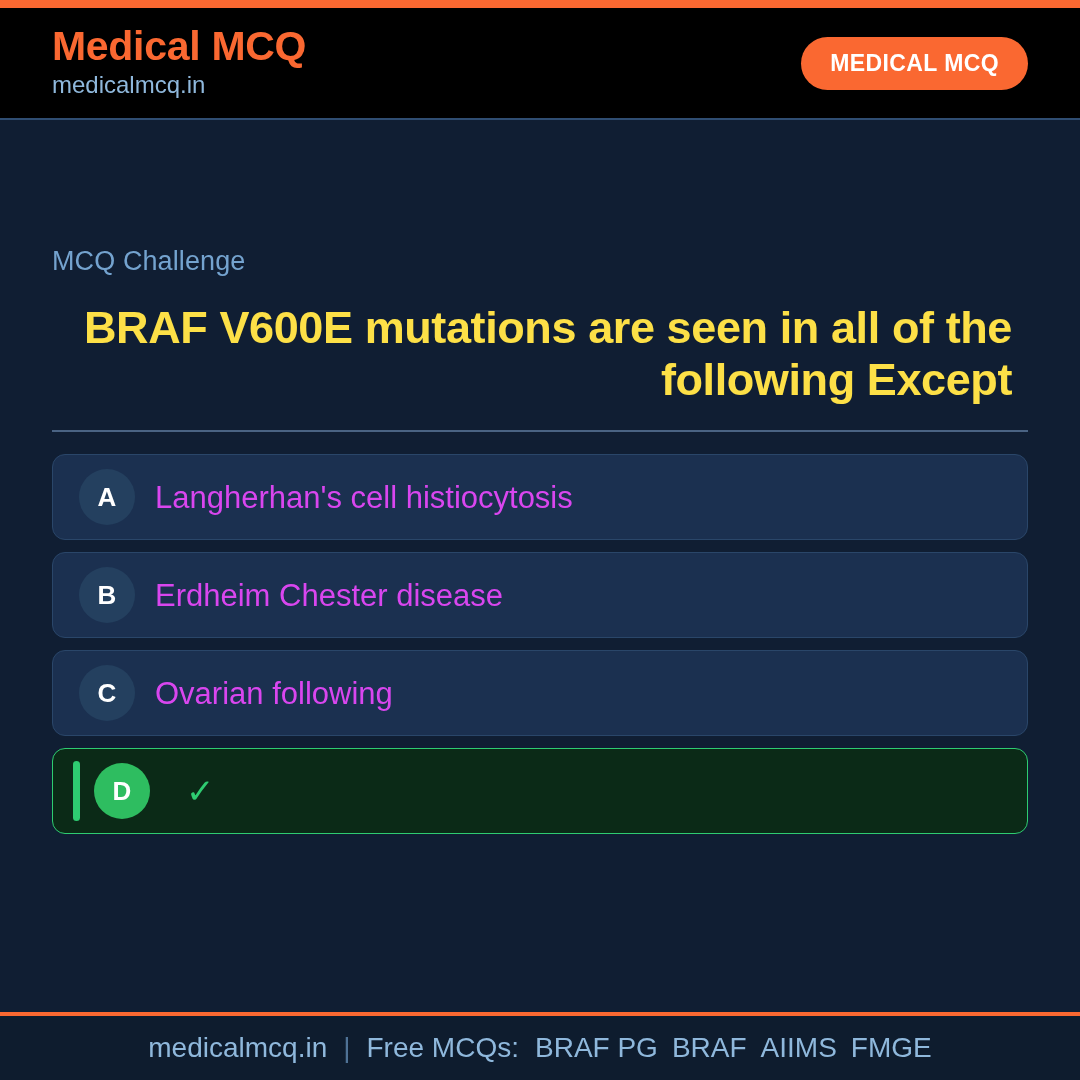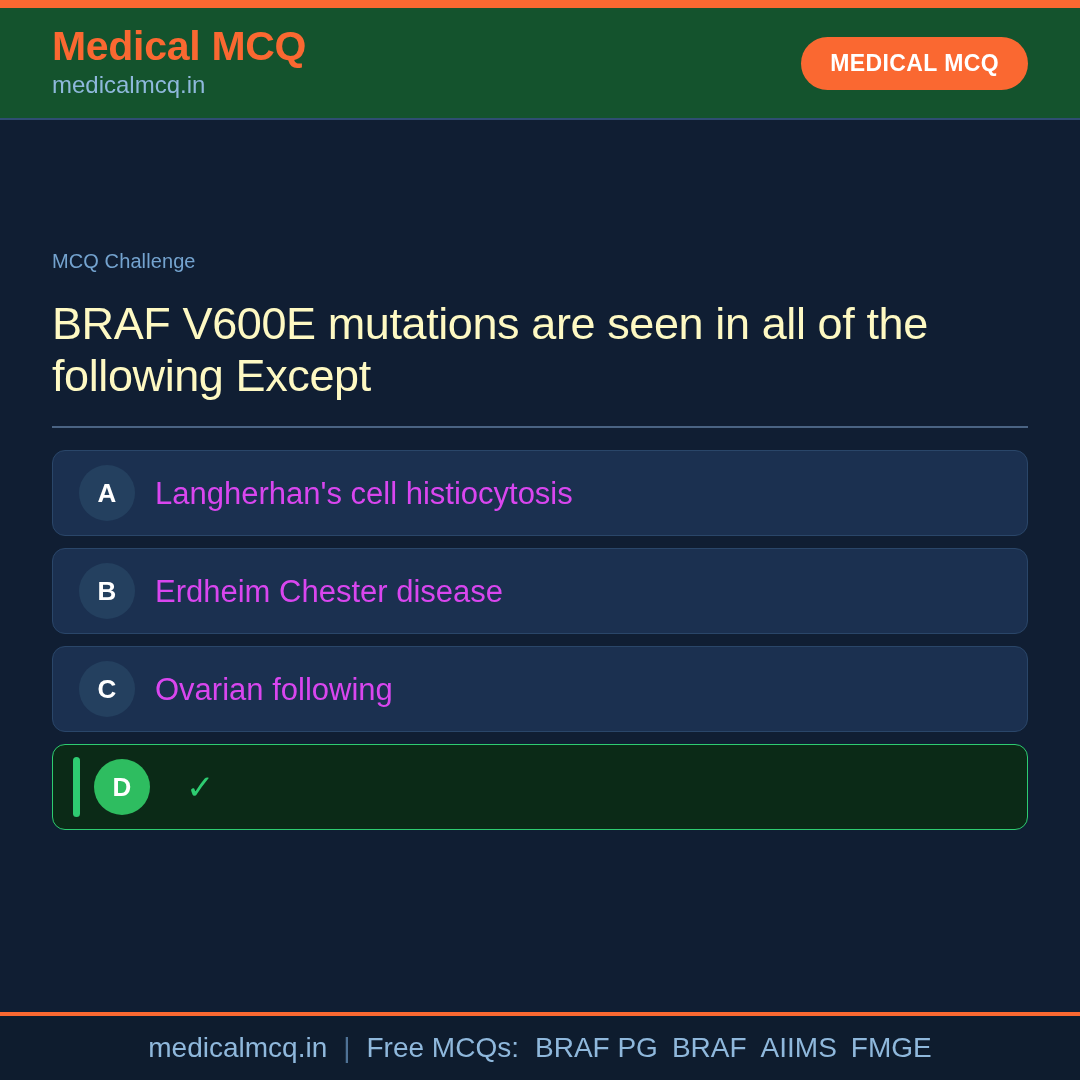--- a/index.html
+++ b/index.html
@@ -27,21 +27,21 @@
     height: 8px;
     width: 100%;
     background: #fa6831;
     flex: 0 0 auto;
   }
 
   
   .header {
     flex: 0 0 auto;
     height: 112px;
-    background: #14532d;
+    background: #000000;
     border-bottom: 2px solid #2f4d72;
     box-sizing: border-box;
     display: flex;
     align-items: center;
     justify-content: space-between;
     padding: 0 52px;
   }
   .brand {
     display: flex;
     flex-direction: column;
@@ -77,32 +77,33 @@
     padding: 0 52px;
     display: flex;
     flex-direction: column;
     justify-content: center;
     box-sizing: border-box;
   }
   .q-block {
     margin-top: -52px;
   }
   .q-eyebrow {
-    font-size: 20px;
+    font-size: 27px;
     color: #74a3cf;
     margin-bottom: 25px;
     letter-spacing: 0.1px;
   }
   .q-title {
     font-size: 45px;
-    font-weight: normal;
-    color: #fef9c3;
+    font-weight: bold;
+    color: #fde047;
     line-height: 1.16;
     letter-spacing: -0.4px;
     max-width: 960px;
+    text-align: right;
   }
   .divider {
     height: 2px;
     background: #4a6383;
     margin: 24px 0 22px 0;
   }
 
   
   .options {
     display: flex;

